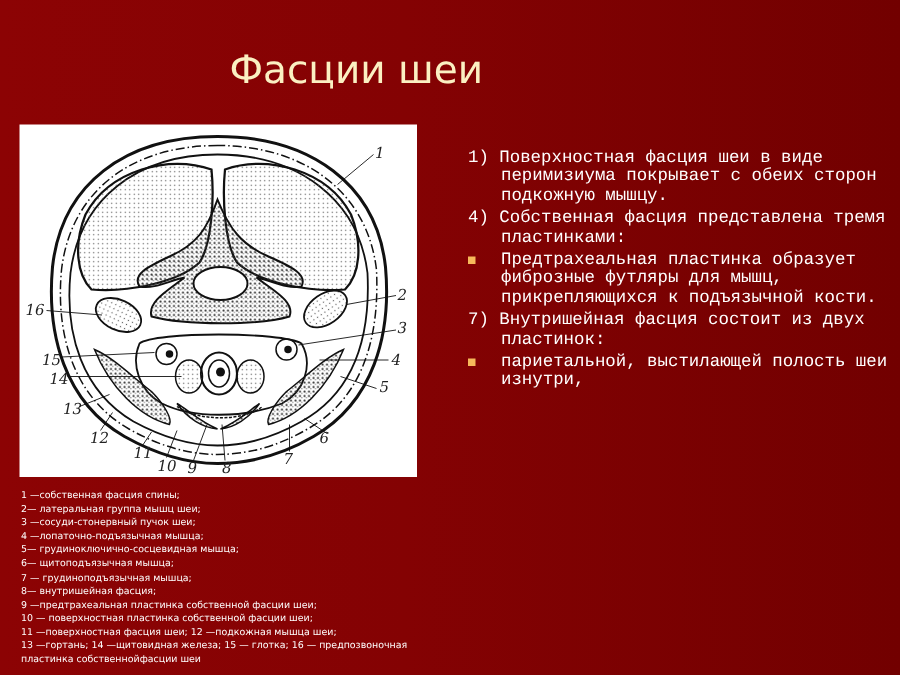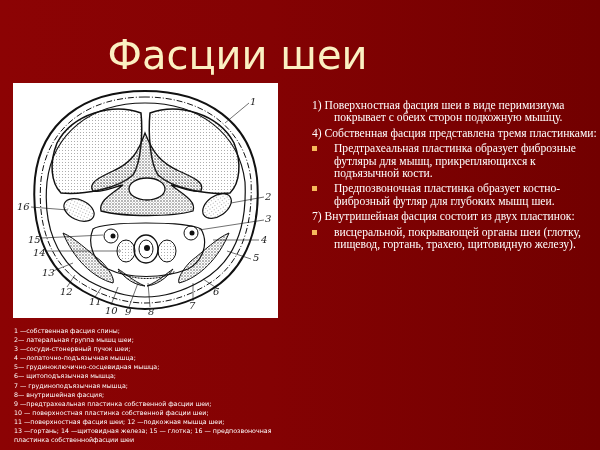--- a/index.html
+++ b/index.html
@@ -3,38 +3,38 @@
 <meta charset="utf-8">
 <style>
   html, body { margin:0; padding:0; }
   body {
     width:600px; height:450px; overflow:hidden; position:relative;
     background: linear-gradient(90deg, #8c0304 0%, #840203 45%, #720000 100%);
     font-family: "DejaVu Sans", sans-serif;
   }
   .title {
     position:absolute; left:0; top:32px; width:475px; text-align:center;
-    color:#fbf0c2; font-size:40px; font-family:"DejaVu Sans", sans-serif;
+    color:#fbf0c2; font-size:26px; font-family:"DejaVu Sans", sans-serif;
     letter-spacing:0px;
   }
   .figure {
     position:absolute; left:13px; top:83px; width:265px; height:235px;
     background:#ffffff;
   }
   .figure svg { width:265px; height:235px; display:block; }
   .legend {
     position:absolute; left:14px; top:326px; width:290px;
     color:#ffffff; font-size:6.3px; line-height:9.1px;
     font-family:"DejaVu Sans", sans-serif;
   }
   .legend div { white-space:nowrap; }
   .text {
     position:absolute; left:312px; top:100px; width:285px;
     color:#ffffff; font-size:11.6px; line-height:12.4px;
-    font-family:Liberation Serif, serif;
+    font-family:Liberation Mono, monospace;
   }
   .para { margin-bottom:3px; padding-left:22px; text-indent:-22px; }
   .bullet { position:relative; padding-left:22px; margin-bottom:3px; margin-left:0; }
   .bullet .sq {
     position:absolute; left:0px; top:3px; width:5px; height:5px;
     background:#f6b95b;
   }
   .lbl { font-family:"DejaVu Serif", serif; font-style:italic; font-size:10px; fill:#222; }
 </style>
 </head>
@@ -139,22 +139,18 @@
   <div>пластинка собственнойфасции шеи</div>
 </div>
 
 <div class="text">
   <div class="para">1) Поверхностная фасция шеи в виде перимизиума покрывает с обеих сторон подкожную мышцу.</div>
   <div class="para">4) Собственная фасция представлена тремя пластинками:</div>
   <div class="bullet">
     <span class="sq"></span>
     <span>Предтрахеальная пластинка образует фиброзные футляры для мышц, прикрепляющихся к подъязычной кости.</span>
   </div>
-  <div class="bullet">
-    <span class="sq"></span>
-    <span>Предпозвоночная пластинка образует костно-фиброзный футляр для глубоких мышц шеи.</span>
-  </div>
   <div class="para">7) Внутришейная фасция состоит из двух пластинок:</div>
   <div class="bullet">
     <span class="sq"></span>
-    <span>висцеральной, покрывающей органы шеи (глотку, пищевод, гортань, трахею, щитовидную железу).</span>
+    <span>париетальной, выстилающей полость шеи изнутри,</span>
   </div>
 </div>
 
 </body></html>

